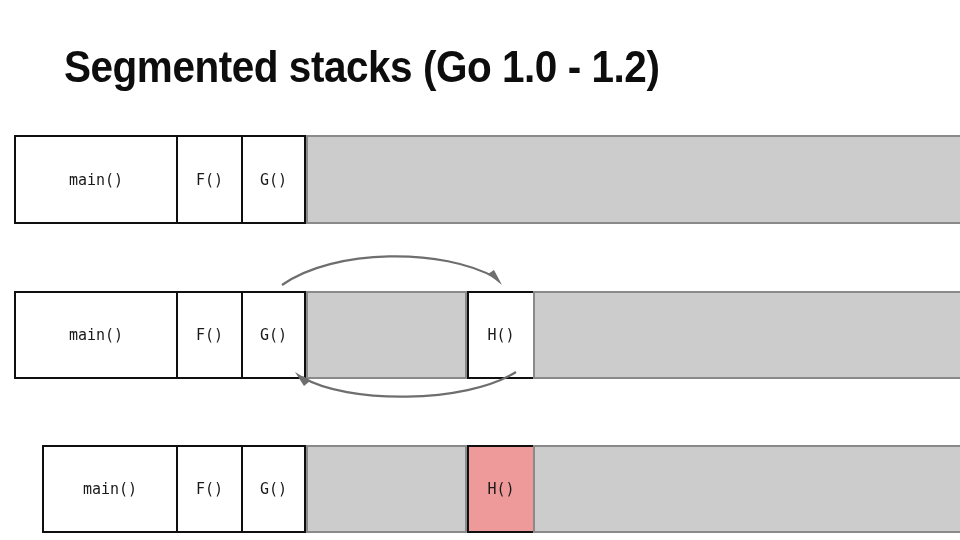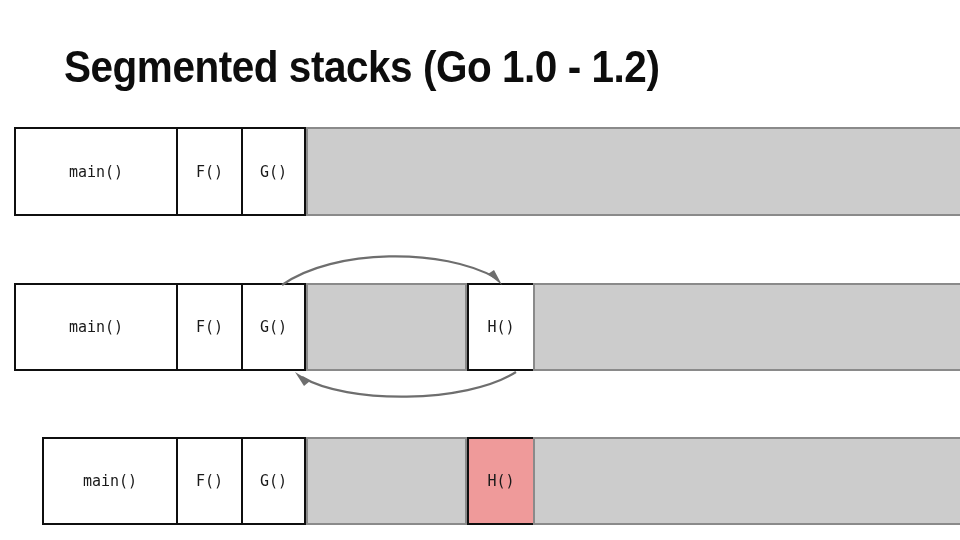--- a/index.html
+++ b/index.html
@@ -49,20 +49,21 @@
   .seg {
     position: absolute;
     box-sizing: border-box;
     display: flex;
     align-items: center;
     justify-content: center;
     font-family: "DejaVu Sans Mono", "Liberation Mono", monospace;
     font-size: 15px;
     color: #1a1a1a;
     white-space: nowrap;
+    margin-top: 8px;
   }
 
   .seg.white {
     background: #ffffff;
     border: 2px solid #0f0f0f;
   }
 
   .seg.free {
     background: #cccccc;
     border: 2px solid #8a8a8a;

